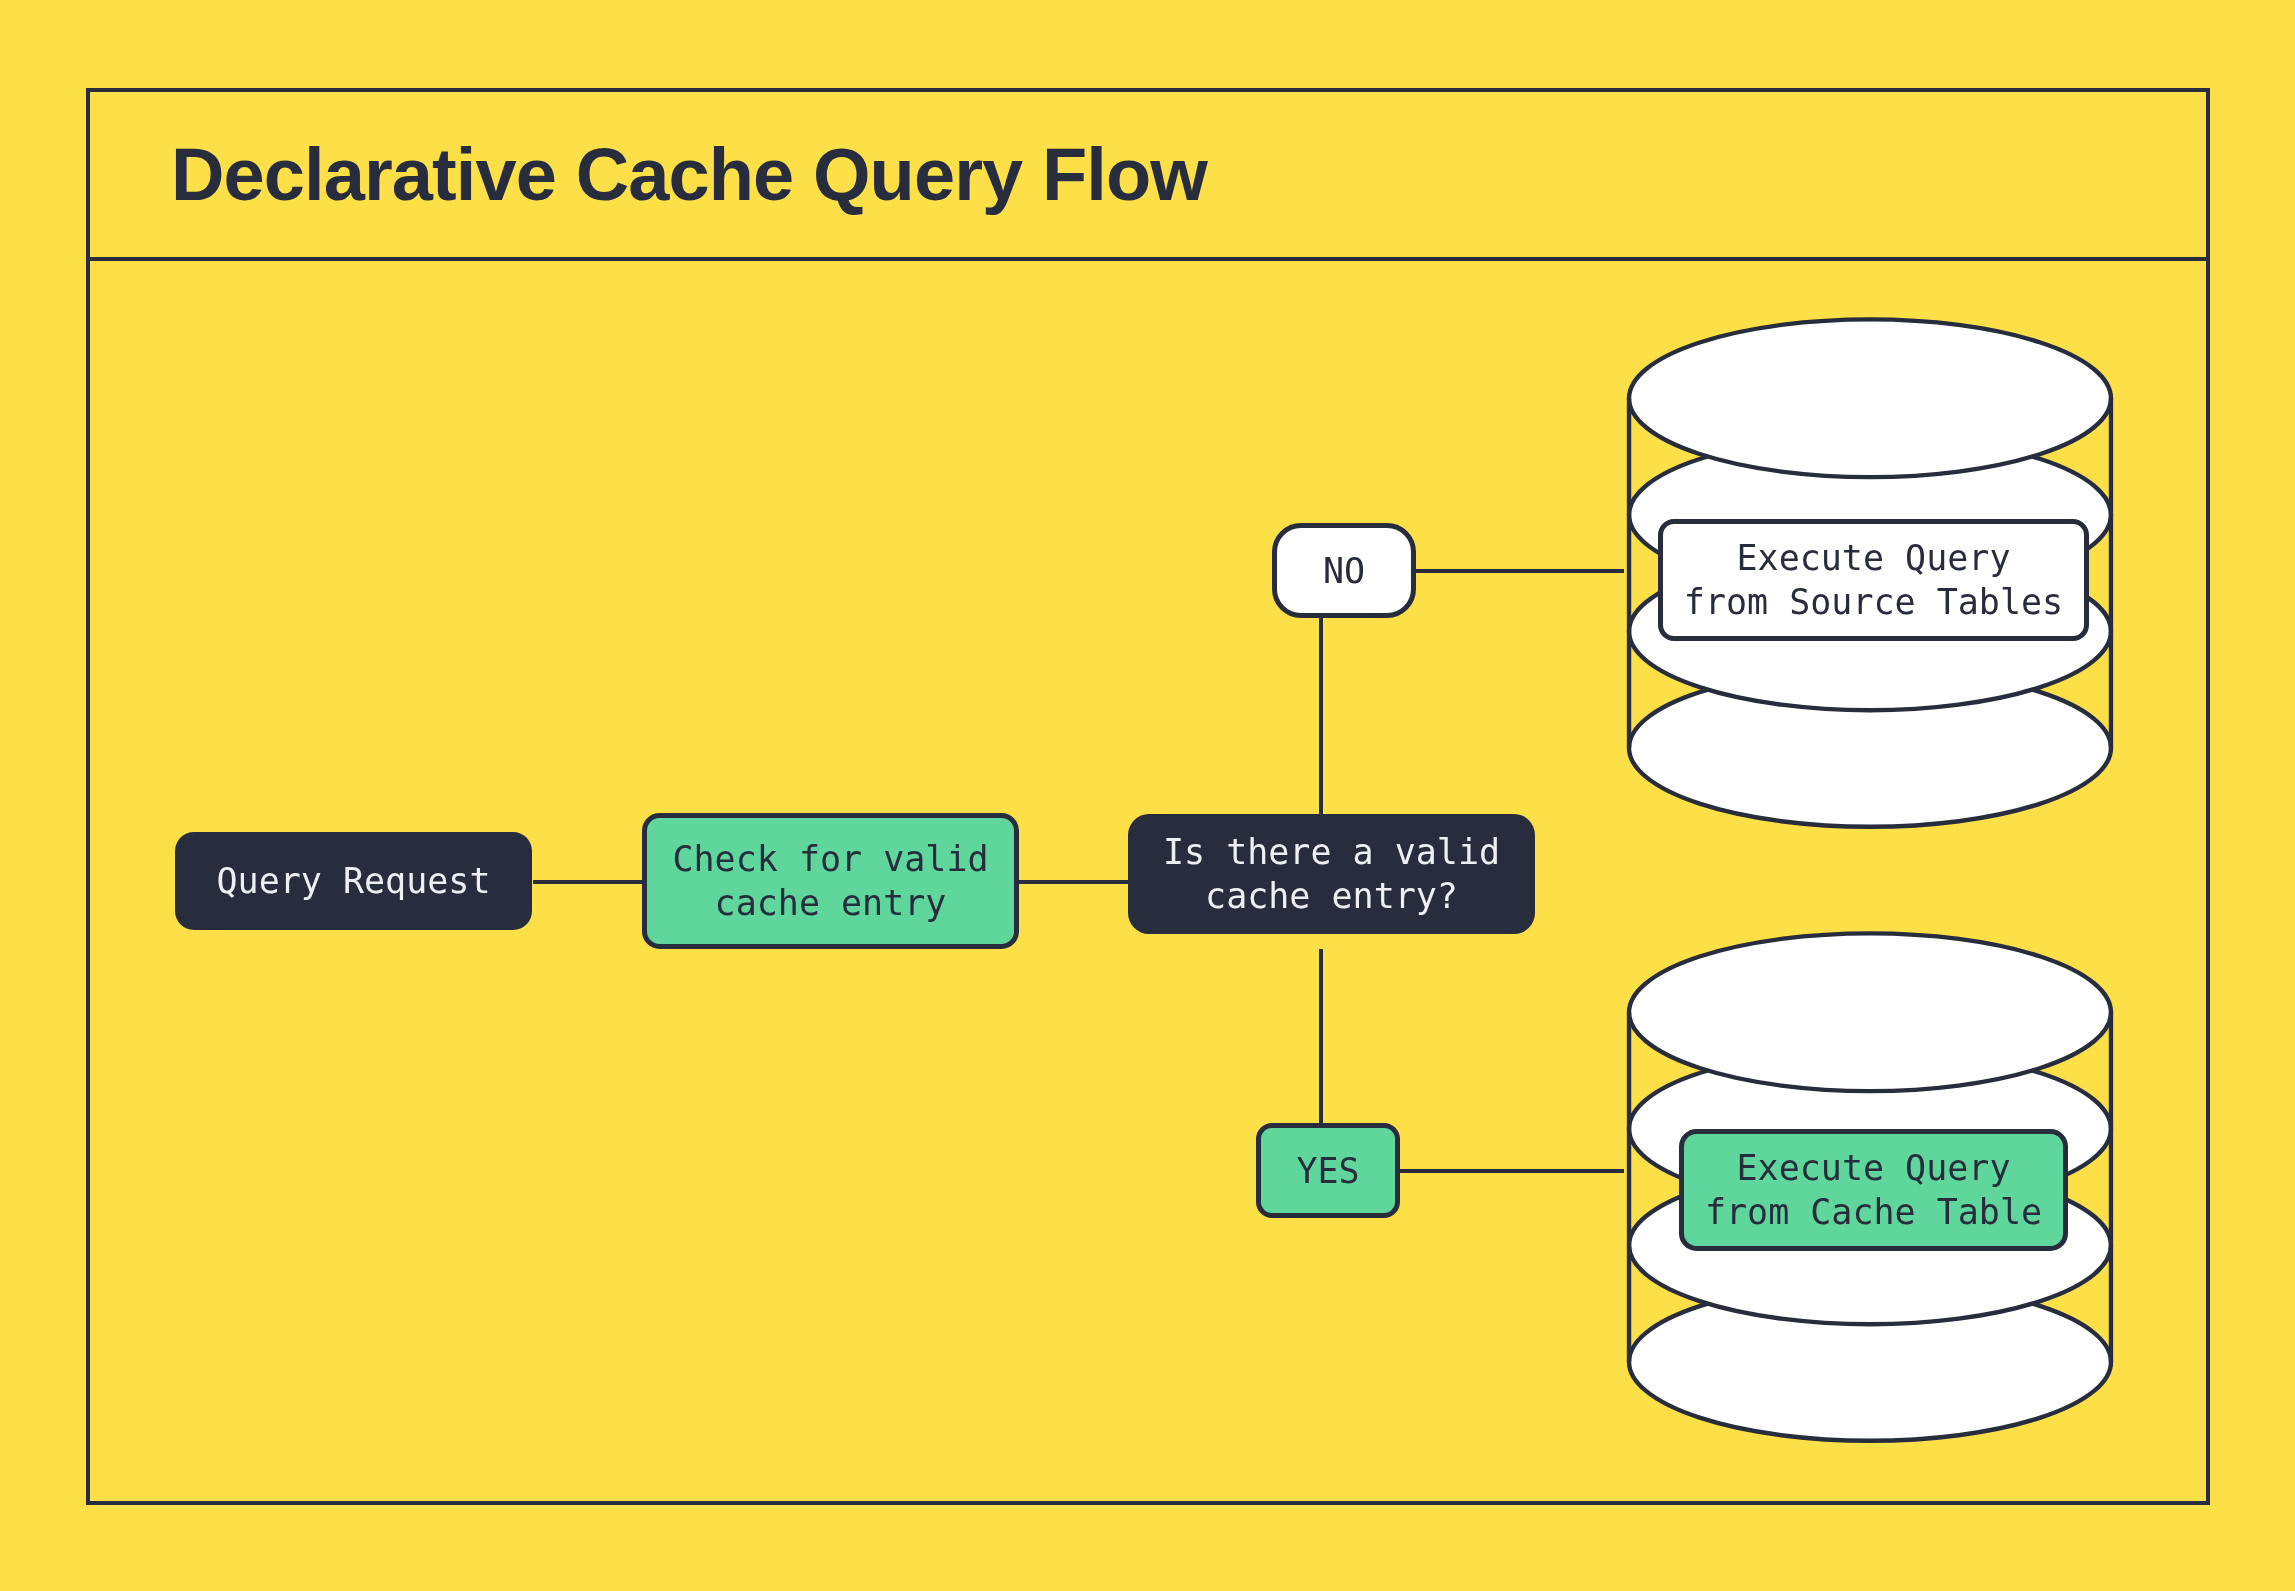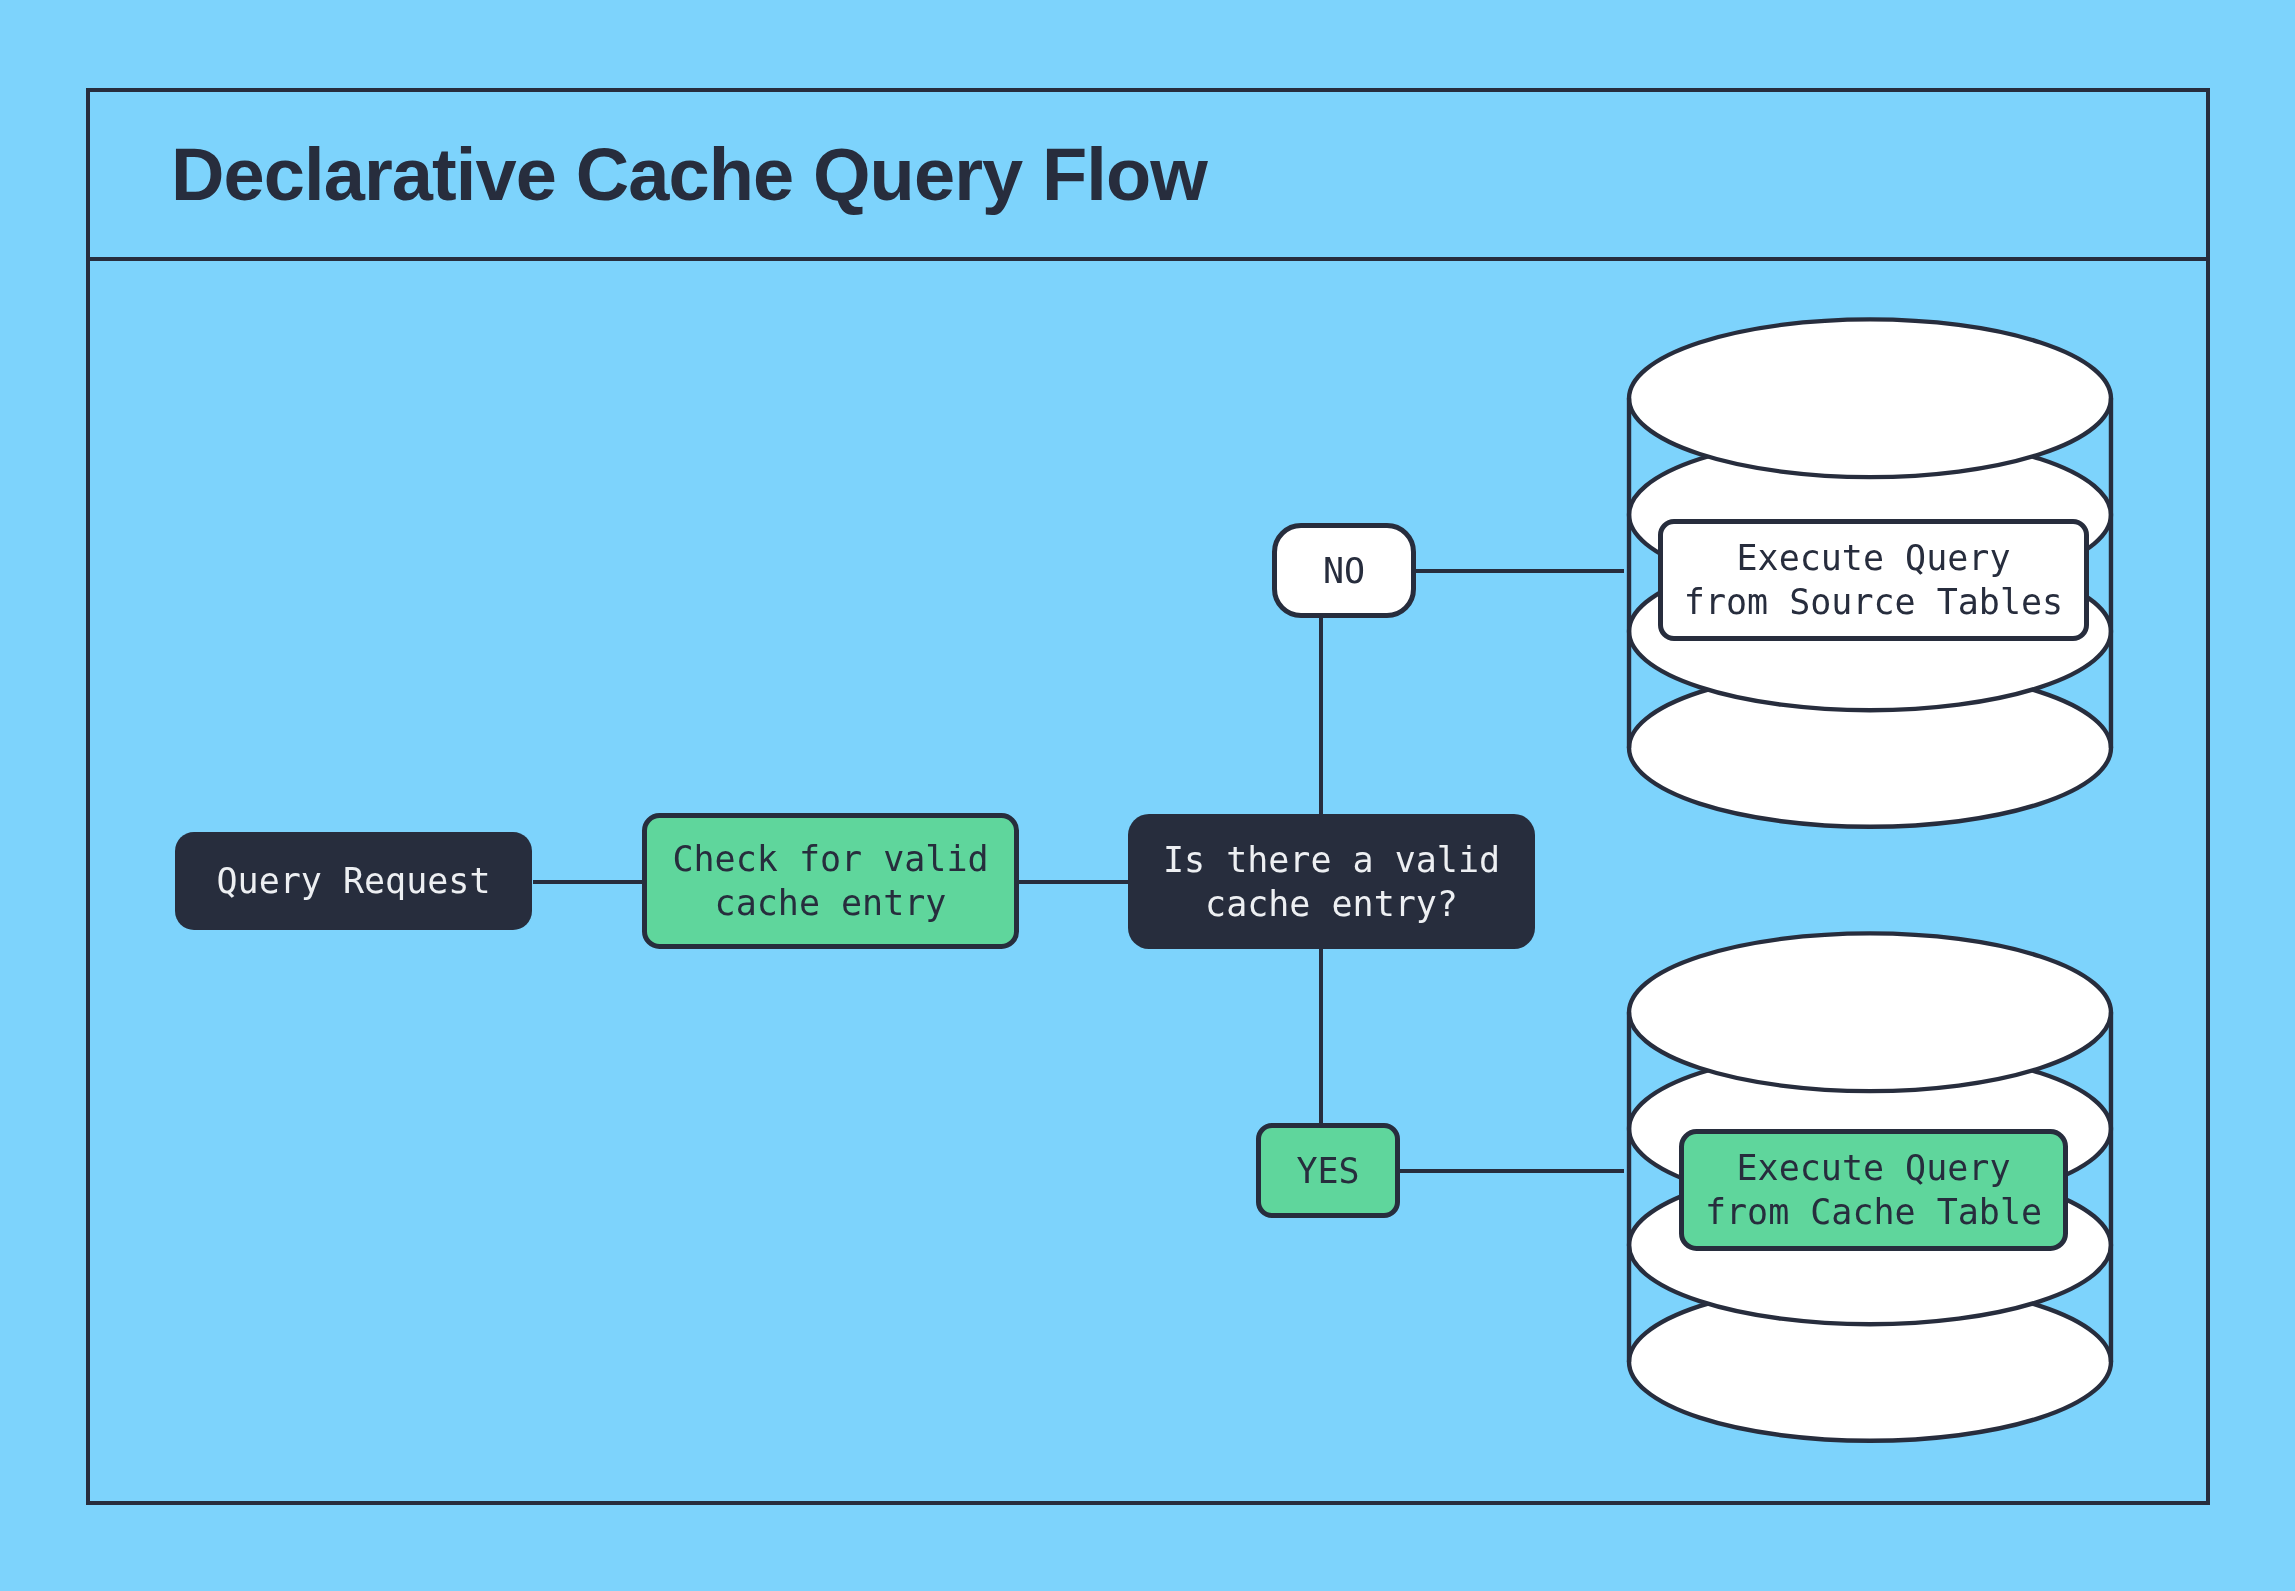--- a/index.html
+++ b/index.html
@@ -5,21 +5,21 @@
   html, body {
     margin: 0;
     padding: 0;
     background: #FFFFFF;
     font-family: "Liberation Sans", sans-serif;
   }
   .stage {
     position: relative;
     width: 2295px;
     height: 1591px;
-    background: #7dd3fc;
+    background: #fde047;
     overflow: hidden;
   }
   
   .frame {
     position: absolute;
     left: 86px; top: 88px;
     width: 2124px; height: 1417px;
     border: 4.4px solid #272D3D;
     box-sizing: border-box;
     background: transparent;
@@ -119,21 +119,21 @@
     <ellipse cx="280.5" cy="95" rx="275" ry="90" fill="#FFFFFF" stroke="#272D3D" stroke-width="5"></ellipse>
     <line x1="5.5" y1="95" x2="5.5" y2="494" stroke="#272D3D" stroke-width="5"></line>
     <line x1="555.5" y1="95" x2="555.5" y2="494" stroke="#272D3D" stroke-width="5"></line>
   </svg>
 
   <div class="node green" style="left:642px;  top:813px;  width:377px; height:136px;">Check for valid
 cache entry</div>
 
   <div class="node dark" style="left:175px;  top:832px;  width:357px; height:98px;">Query Request</div>
 
-  <div class="node dark" style="left:1128px; top:814px;  width:407px; height:135px; border-radius:21px;">Is there a valid
+  <div class="node dark" style="left:1128px; top:814px;  width:407px; height:120px; border-radius:21px;">Is there a valid
 cache entry?</div>
 
   <div class="node white" style="left:1272px; top:523px;  width:144px; height:95px;border-radius:29px;">NO</div>
 
   <div class="node green" style="left:1256px; top:1123px; width:144px; height:95px; border-radius:16px;">YES</div>
 
   <div class="node white db-label" style="left:1658px; top:519px;  width:431px; height:122px;">Execute Query
 from Source Tables</div>
 
   <div class="node green db-label" style="left:1679px; top:1129px; width:389px; height:122px;">Execute Query

